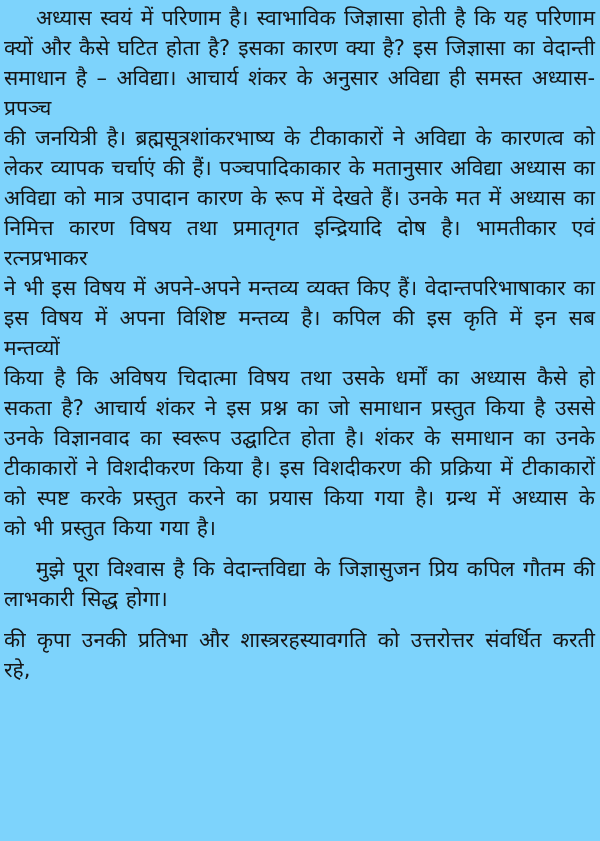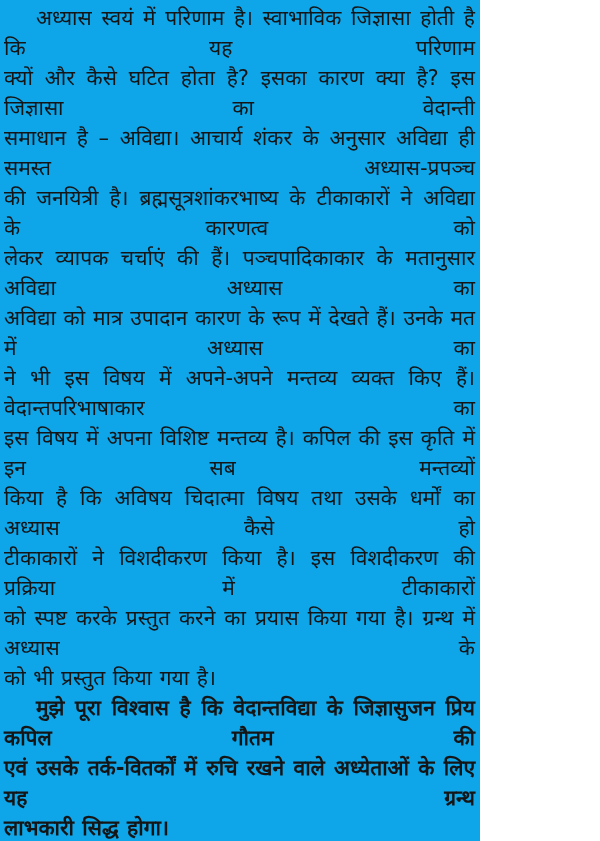--- a/index.html
+++ b/index.html
@@ -7,31 +7,31 @@
     padding: 0;
   }
   body {
     width: 600px;
     height: 841px;
     background: #ffffff;
     overflow: hidden;
   }
   .page {
     box-sizing: border-box;
-    width: 480px;
+    width: 600px;
     height: 841px;
     padding: 3px 5px 0 4px;
-    background: #0ea5e9;
+    background: #7dd3fc;
     font-family: "DejaVu Sans", sans-serif;
   }
   .para {
     margin: 0;
   }
   .para + .para {
-    font-weight: bold;
+    margin-top: 11px;
   }
   .line {
     font-size: 21px;
     line-height: 30px;
     color: #151515;
     text-align: justify;
     text-align-last: justify;
     word-spacing: 1px;
   }
   .line.first {
@@ -46,29 +46,31 @@
 
 <div class="page">
   <div style="color: rgb(21, 21, 21);">
       <div class="para">
         <div class="line first">अध्यास स्वयं में परिणाम है। स्वाभाविक जिज्ञासा होती है कि यह परिणाम</div>
         <div class="line">क्यों और कैसे घटित होता है? इसका कारण क्या है? इस जिज्ञासा का वेदान्ती</div>
         <div class="line">समाधान है – अविद्या। आचार्य शंकर के अनुसार अविद्या ही समस्त अध्यास-प्रपञ्च</div>
         <div class="line">की जनयित्री है। ब्रह्मसूत्रशांकरभाष्य के टीकाकारों ने अविद्या के कारणत्व को</div>
         <div class="line">लेकर व्यापक चर्चाएं की हैं। पञ्चपादिकाकार के मतानुसार अविद्या अध्यास का</div>
         <div class="line">अविद्या को मात्र उपादान कारण के रूप में देखते हैं। उनके मत में अध्यास का</div>
+        <div class="line">निमित्त कारण विषय तथा प्रमातृगत इन्द्रियादि दोष है। भामतीकार एवं रत्नप्रभाकर</div>
         <div class="line">ने भी इस विषय में अपने-अपने मन्तव्य व्यक्त किए हैं। वेदान्तपरिभाषाकार का</div>
         <div class="line">इस विषय में अपना विशिष्ट मन्तव्य है। कपिल की इस कृति में इन सब मन्तव्यों</div>
         <div class="line">किया है कि अविषय चिदात्मा विषय तथा उसके धर्मों का अध्यास कैसे हो</div>
+        <div class="line">सकता है? आचार्य शंकर ने इस प्रश्न का जो समाधान प्रस्तुत किया है उससे</div>
+        <div class="line">उनके विज्ञानवाद का स्वरूप उद्घाटित होता है। शंकर के समाधान का उनके</div>
         <div class="line">टीकाकारों ने विशदीकरण किया है। इस विशदीकरण की प्रक्रिया में टीकाकारों</div>
         <div class="line">को स्पष्ट करके प्रस्तुत करने का प्रयास किया गया है। ग्रन्थ में अध्यास के</div>
         <div class="line last">को भी प्रस्तुत किया गया है।</div>
       </div>
       <div class="para">
         <div class="line first">मुझे पूरा विश्वास है कि वेदान्तविद्या के जिज्ञासुजन प्रिय कपिल गौतम की</div>
-        <div class="line">एवं उसके तर्क-वितर्कों में रुचि रखने वाले अध्येताओं के लिए यह ग्रन्थ</div>
         <div class="line last">लाभकारी सिद्ध होगा।</div>
       </div>
       <div class="para">
         <div class="line">की कृपा उनकी प्रतिभा और शास्त्ररहस्यावगति को उत्तरोत्तर संवर्धित करती रहे,</div>
       </div>
     </div>
 </div>
 
 </body></html>

